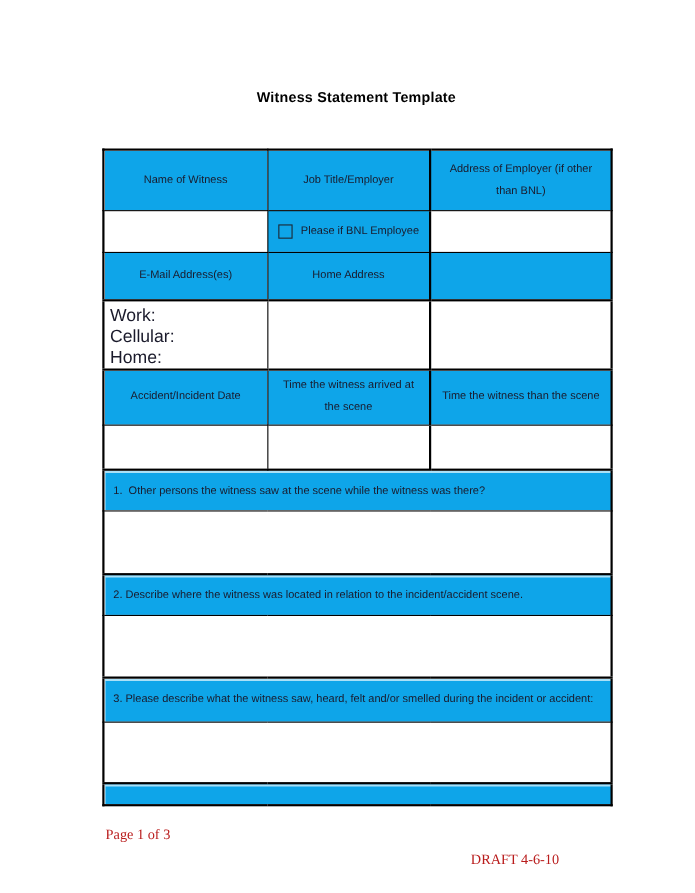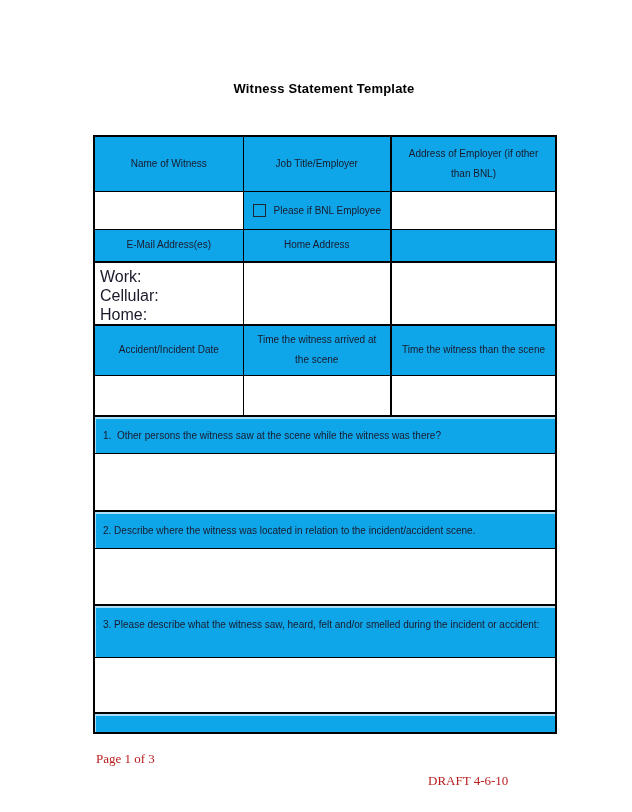--- a/index.html
+++ b/index.html
@@ -25,24 +25,24 @@
   td.c3b { border-left-width:2px; }
   tr.bt2 > td { border-top-width:2px; }
   .blue { background:#0ea5e9; }
   .hdr { text-align:center; vertical-align:middle; line-height:20px; padding:0 8px; }
   .q {
     text-align:left; vertical-align:top; padding:9px 10px 0 8px; line-height:19px;
     white-space:pre-wrap;
     box-shadow: inset 1px 2px 0 rgba(255,255,255,0.65);
   }
   .bar { box-shadow: inset 1px 2px 0 rgba(255,255,255,0.65); }
-  tr.r1 { height:55px; } tr.r2 { height:38px; } tr.r3 { height:33px; }
+  tr.r1 { height:55px; } tr.r2 { height:38px; } tr.r3 { height:44px; }
   tr.r4 { height:59px; } tr.r5 { height:50px; } tr.r6 { height:41px; }
   tr.r7 { height:37px; } tr.r8 { height:58px; } tr.r9 { height:37px; }
-  tr.r10 { height:57px; } tr.r11 { height:52px; } tr.r12 { height:56px; }
+  tr.r10 { height:57px; } tr.r11 { height:40px; } tr.r12 { height:56px; }
   tr.r13 { height:20px; }
   .chkrow { display:flex; align-items:center; justify-content:center; gap:8px; }
   .checkbox {
     width:11px; height:11px; border:1px solid #1c2733; display:inline-block;
     background:transparent; flex:0 0 auto;
   }
   .chklabel { font-size:10px; }
   .elabels { padding:4px 0 0 5px; vertical-align:top; }
   .elabels div { line-height:19px; font-size:16px; }
   td.inputcell { background:#ffffff; vertical-align:top; }

